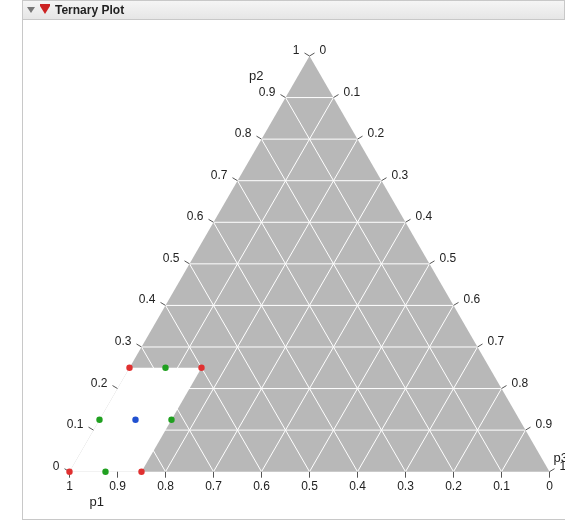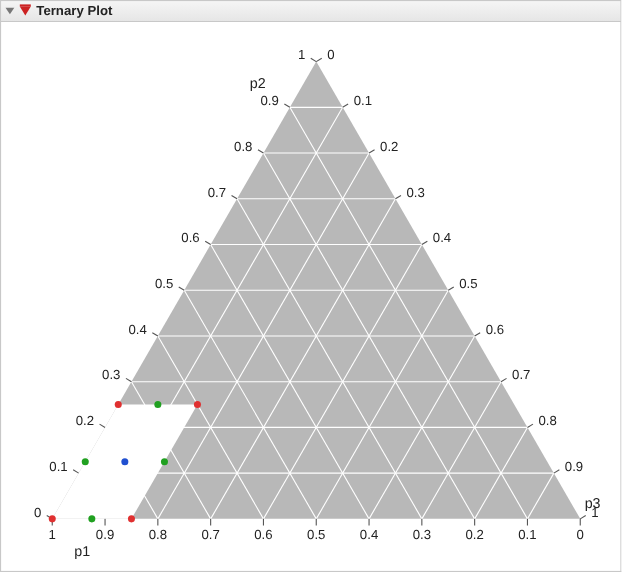--- a/index.html
+++ b/index.html
@@ -5,20 +5,21 @@
   body {
     margin: 0;
     font-family: Arial, sans-serif;
     font-size: 12px;
     background: #fff;
     width: 565px;
   }
   .panel {
     width: 565px;
     box-sizing: border-box;
+    padding-left: 22px;
   }
   .header {
     display: flex;
     align-items: center;
     gap: 3px;
     background: linear-gradient(#f5f5f5, #e6e6e6);
     border: 1px solid #c8c8c8;
     padding: 2px 4px;
     user-select: none;
   }

